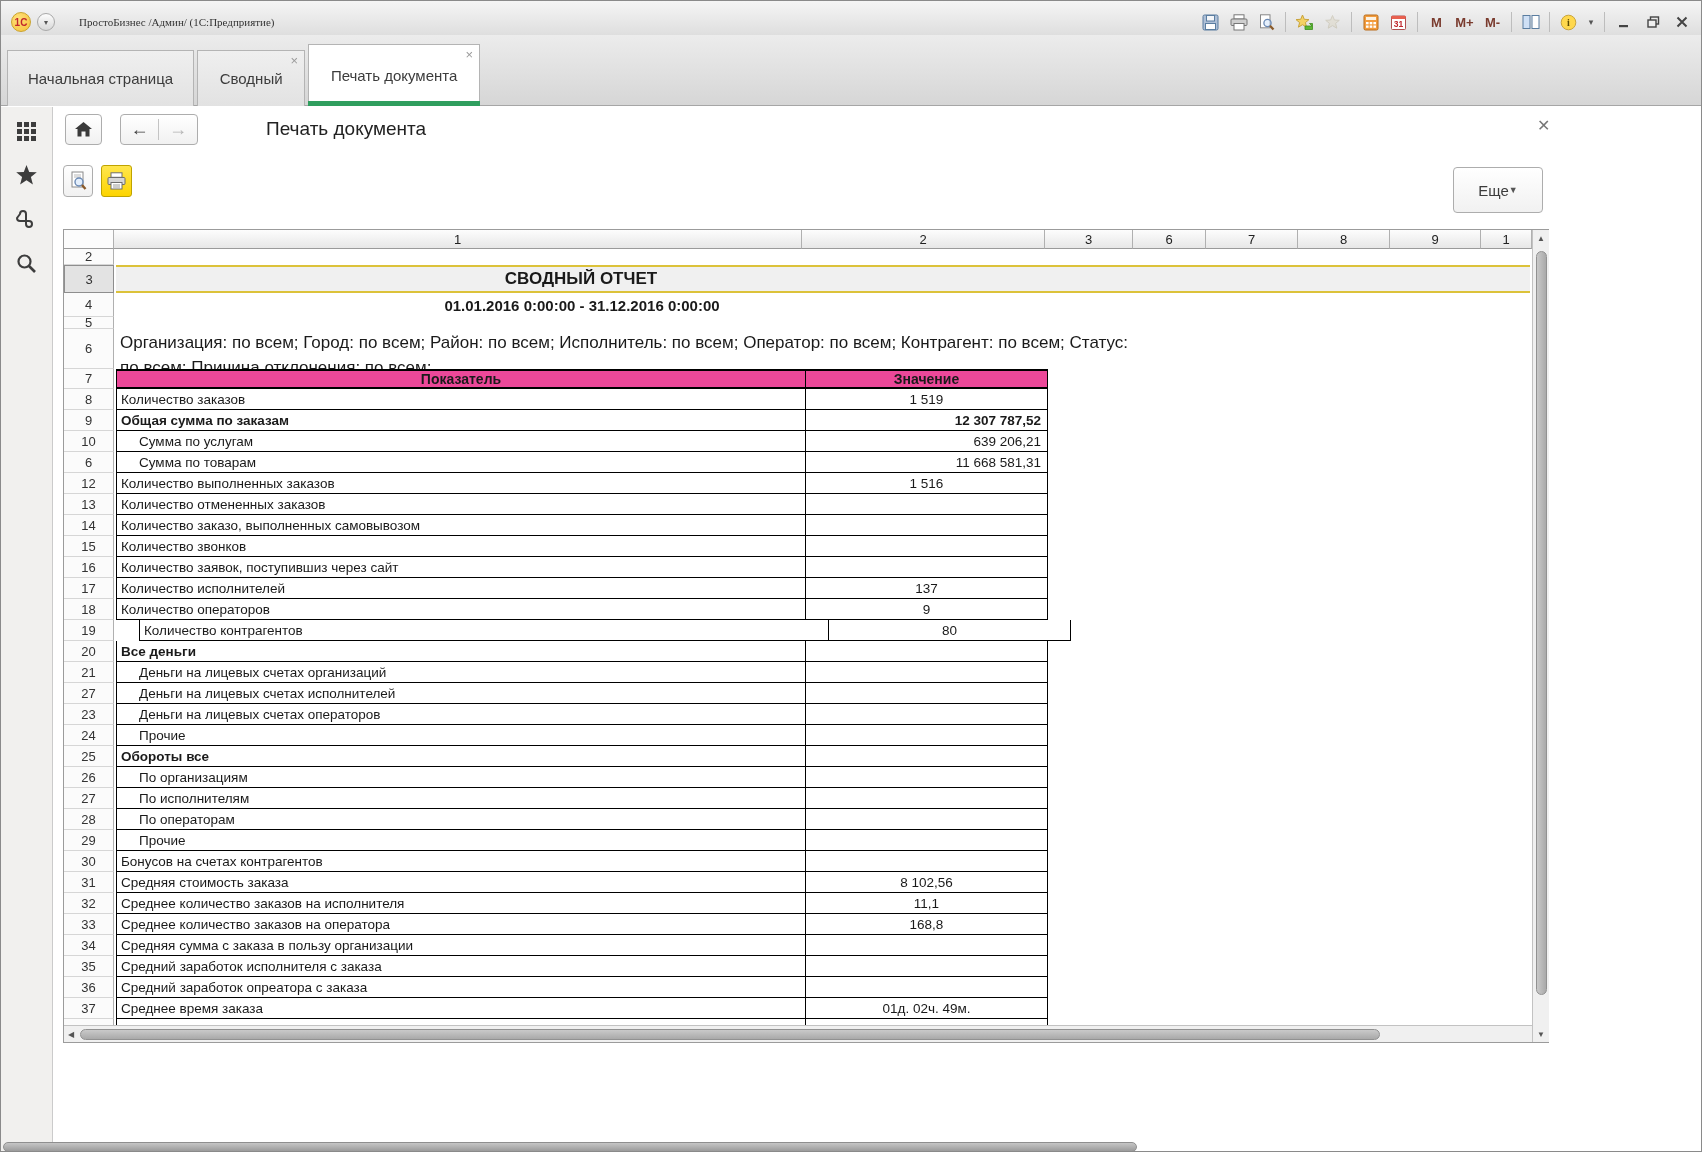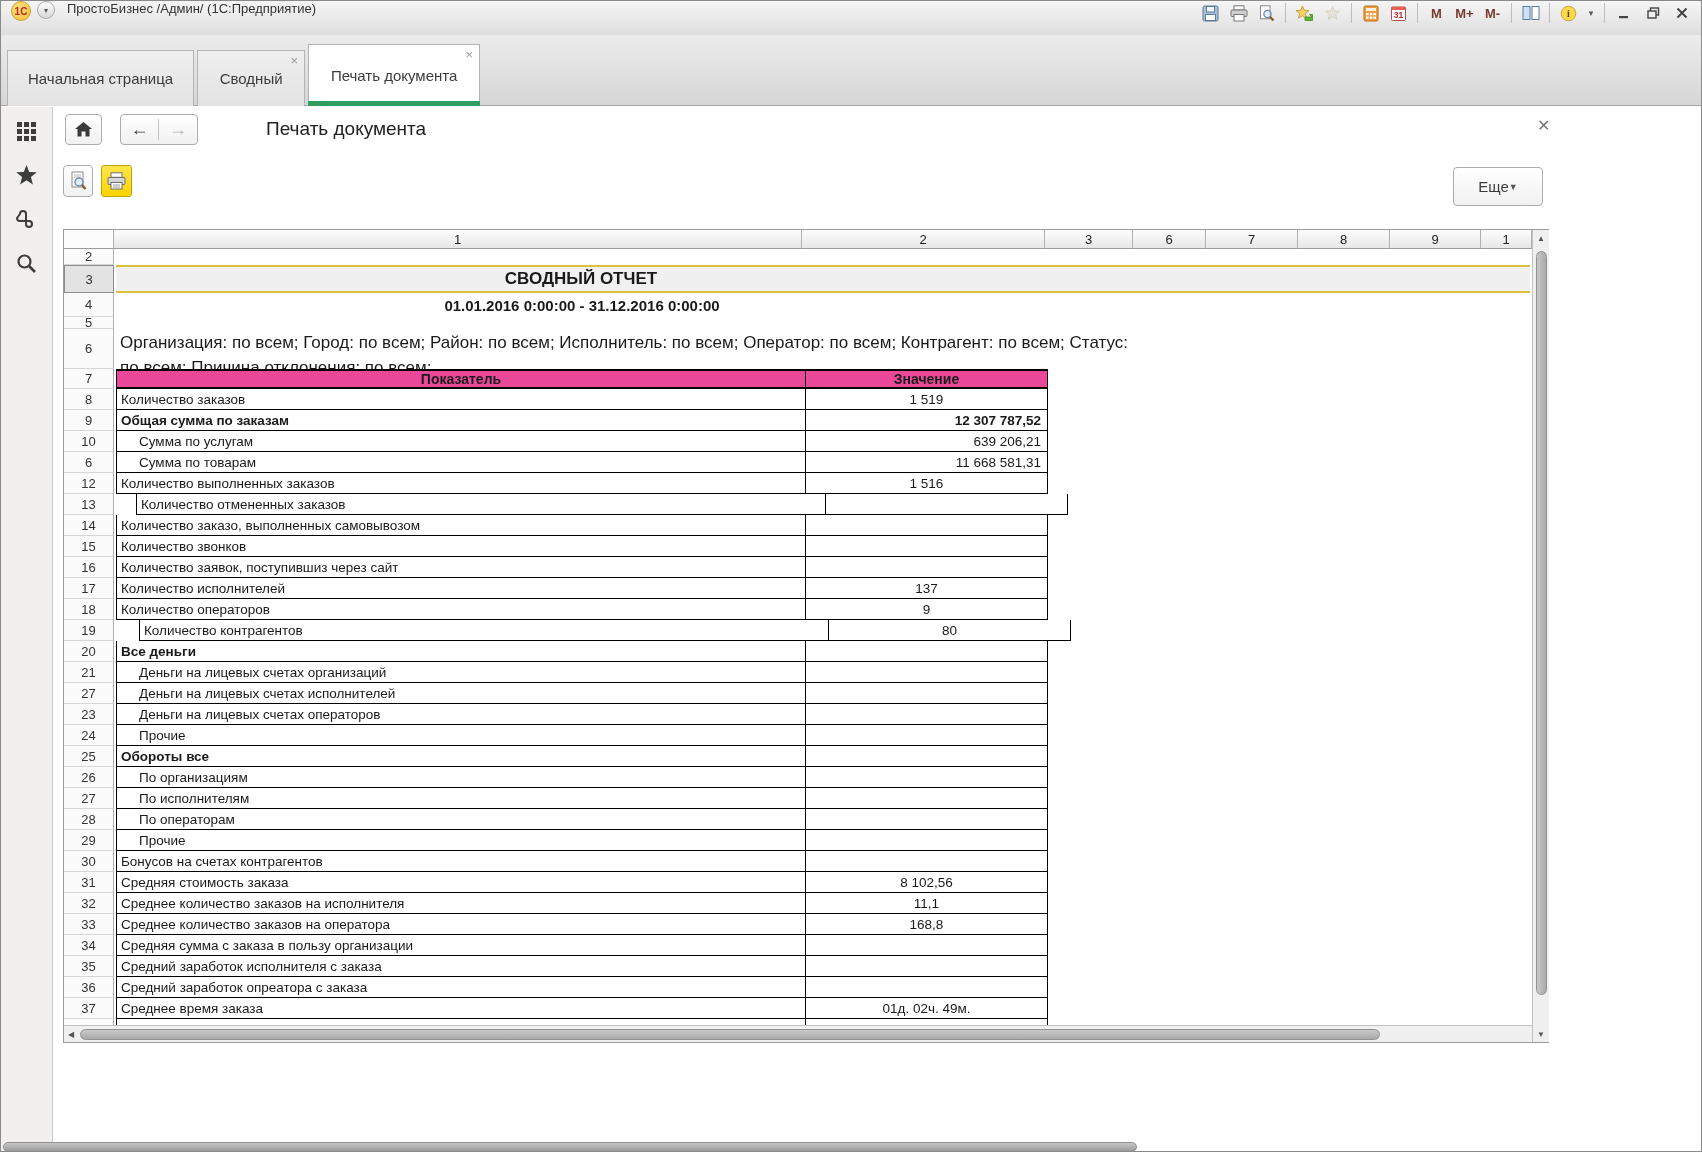--- a/index.html
+++ b/index.html
@@ -5,28 +5,28 @@
   * { margin:0; padding:0; box-sizing:border-box; }
   html,body { width:1702px; height:1152px; }
   body {
     font-family:"Liberation Sans","DejaVu Sans",sans-serif;
     background:#fff; position:relative; overflow:hidden;
     border:1px solid #8a8a8a; color:#1a1a1a;
   }
   
   #titlebar { position:absolute; top:0; left:0; right:0; height:43px;
     background:linear-gradient(#f5f5f5,#d9d9d9); border-bottom:1px solid #bcbcbc;
-    display:flex; align-items:flex-start; padding:0 6px; }
+    display:flex; align-items:center; padding:0 6px; }
   #logo1c { width:20px; height:20px; border-radius:50%; margin-left:4px;
     background:radial-gradient(circle at 35% 30%,#ffe07a,#f6c23a); border:1px solid #caa32d;
     color:#c1272d; font-weight:bold; font-size:10px; display:flex; align-items:center; justify-content:center; }
   #sysmenu { width:18px; height:18px; border-radius:50%; margin-left:6px;
     background:linear-gradient(#fdfdfd,#d8d8d8); border:1px solid #a9a9a9;
     color:#555; font-size:8px; display:flex; align-items:center; justify-content:center; }
-  #wintitle { margin-left:12px; font-size:13px; color:#333; }
+  #wintitle { margin-left:24px; font-size:11px; color:#333;font-family:Liberation Serif, serif; }
   #tb-icons { margin-left:auto; display:flex; align-items:center; gap:3px; }
   .tbi { width:25px; height:24px; display:flex; align-items:center; justify-content:center; border-radius:3px; }
   .tbi.mem { font-weight:bold; color:#7a3b2e; font-size:13px; }
   .tbi.dim { opacity:.45; }
   .tbsep { width:1px; height:20px; background:#bdbdbd; margin:0 3px; }
   .wctrl { width:26px; height:22px; display:flex; align-items:center; justify-content:center; color:#444; }
   #tb-icons svg { display:block; }
   
   #tabbar { position:absolute; top:34px; left:0; right:0; height:71px;
     background:linear-gradient(#ececec,#d6d6d6); border-bottom:1px solid #a6a6a6; }
@@ -51,21 +51,21 @@
   #nav-group .half { width:50%; display:flex; align-items:center; justify-content:center; }
   #nav-group .half:first-child { border-right:1px solid #c4c4c4; }
   #back-arrow { font-size:18px; font-weight:bold; color:#3a3a3a; }
   #fwd-arrow { font-size:18px; font-weight:bold; color:#b5b5b5; }
   #page-title { position:absolute; left:265px; top:117px; font-size:19px; color:#222; }
   #panel-close { position:absolute; left:1536px; top:115px; font-size:16px; color:#777; }
   #preview-btn { position:absolute; left:62px; top:164px; width:30px; height:32px; }
   #print-btn { position:absolute; left:100px; top:164px; width:31px; height:32px;
     background:linear-gradient(#ffe64d,#fdd400); border:1px solid #bfa300; border-radius:3px;
     display:flex; align-items:center; justify-content:center; }
-  #more-btn { position:absolute; left:1452px; top:166px; width:90px; height:39px;
+  #more-btn { position:absolute; left:1452px; top:166px; width:90px; height:46px;
     font-size:15px; color:#3c3c3c; }
   #more-btn .car { font-size:9px; color:#555; }
   
   #sheet { position:absolute; left:62px; top:228px; width:1486px; height:814px;
     border:1px solid #9b9b9b; background:#fff; display:flex; }
   #sheet-main { width:1468px; display:flex; flex-direction:column; }
   #colheads { height:19px; display:flex; flex:none; }
   .colhead { background:linear-gradient(#fdfdfd,#e7e7e7); border-right:1px solid #b0b0b0;
     border-bottom:1px solid #9a9a9a; font-size:13px; color:#222; display:flex; flex:none;
     align-items:center; justify-content:center; }
@@ -381,21 +381,21 @@
             <div class="c2 right">11 668 581,31</div>
           </div>
         </div>
         <div class="srow" style="height: 21px;">
           <div class="gut">12</div>
           <div class="rowbody">
             <div class="c1">Количество выполненных заказов</div>
             <div class="c2">1 516</div>
           </div>
         </div>
-        <div class="srow" style="height: 21px; gap: 20px;">
+        <div class="srow" style="height: 21px;">
           <div class="gut">13</div>
           <div class="rowbody">
             <div class="c1">Количество отмененных заказов</div>
             <div class="c2"></div>
           </div>
         </div>
         <div class="srow" style="height: 21px;">
           <div class="gut">14</div>
           <div class="rowbody">
             <div class="c1">Количество заказо, выполненных самовывозом</div>

